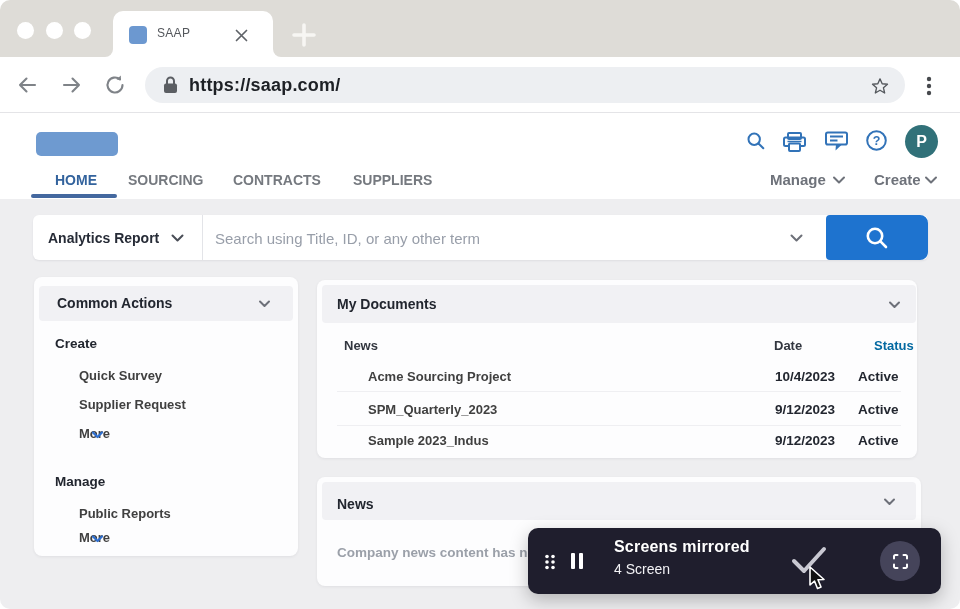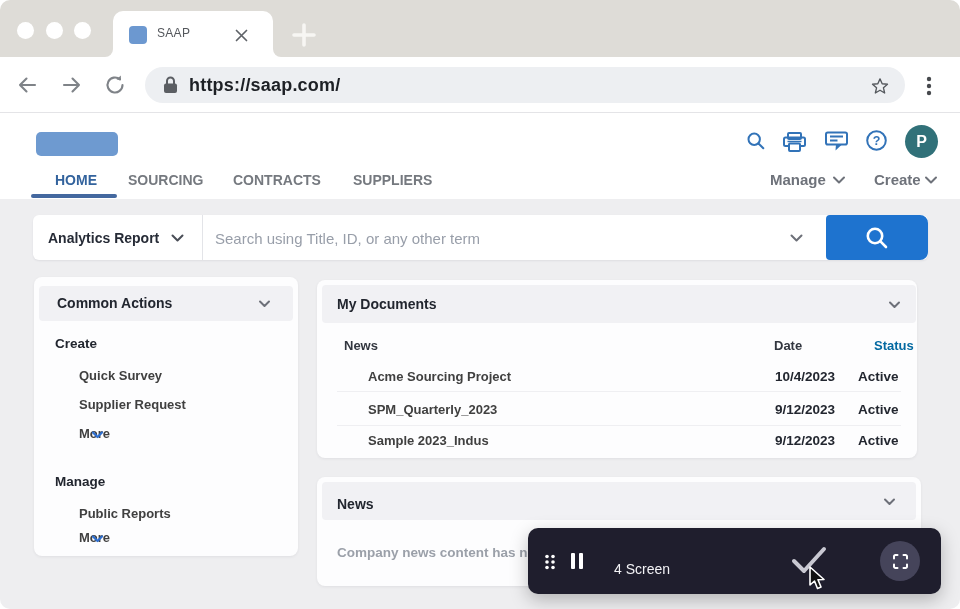--- a/index.html
+++ b/index.html
@@ -215,20 +215,21 @@
             <circle cx="3" cy="8" r="1.8"></circle>
             <circle cx="9" cy="8" r="1.8"></circle>
             <circle cx="3" cy="13.5" r="1.8"></circle>
             <circle cx="9" cy="13.5" r="1.8"></circle>
           </g>
         </svg>
       <svg class="abs" style="left:42px;top:24px;" width="14" height="18" viewBox="0 0 14 18">
           <rect x="1" y="1" width="4" height="16" rx="1" fill="#fff"></rect>
           <rect x="9" y="1" width="4" height="16" rx="1" fill="#fff"></rect>
         </svg>
+      <div class="t1">Screens mirrored</div>
       <div class="t2">4 Screen</div>
       <svg class="abs" style="left:262px;top:18px;" width="38" height="30" viewBox="0 0 38 30">
           <path d="M4 15 L14 25 L34 3" stroke="#c9c9d2" stroke-width="4" fill="none" stroke-linecap="round" stroke-linejoin="round"></path>
         </svg>
       <div class="fsbtn">
         <svg class="abs" style="left:13px;top:13px;" width="15" height="15" viewBox="0 0 15 15">
             <g stroke="#fff" stroke-width="2" fill="none" stroke-linecap="round">
               <path d="M1 4.5 V2.5 a1.5 1.5 0 0 1 1.5 -1.5 H4.5"></path>
               <path d="M10.5 1 H12.5 a1.5 1.5 0 0 1 1.5 1.5 V4.5"></path>
               <path d="M14 10.5 V12.5 a1.5 1.5 0 0 1 -1.5 1.5 H10.5"></path>

